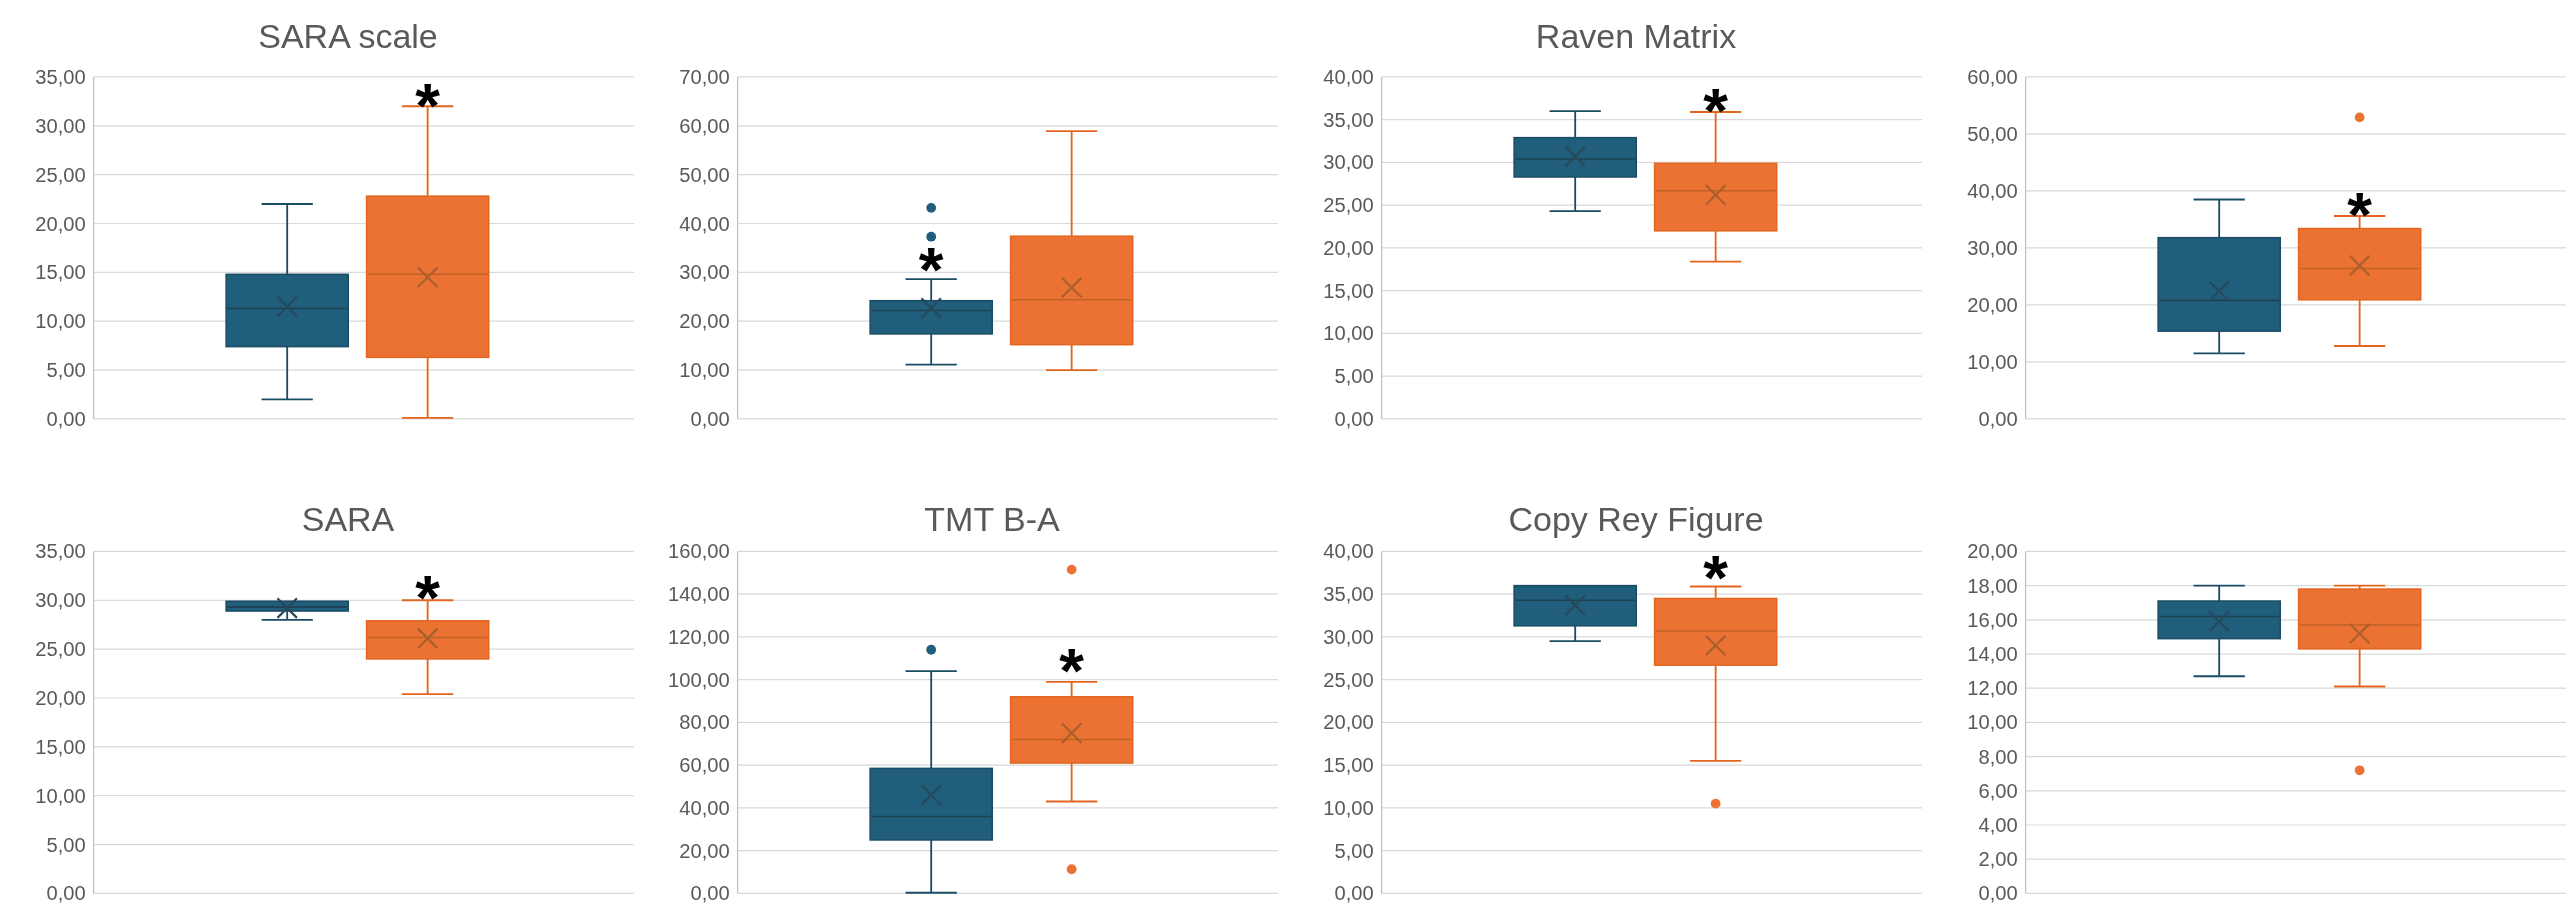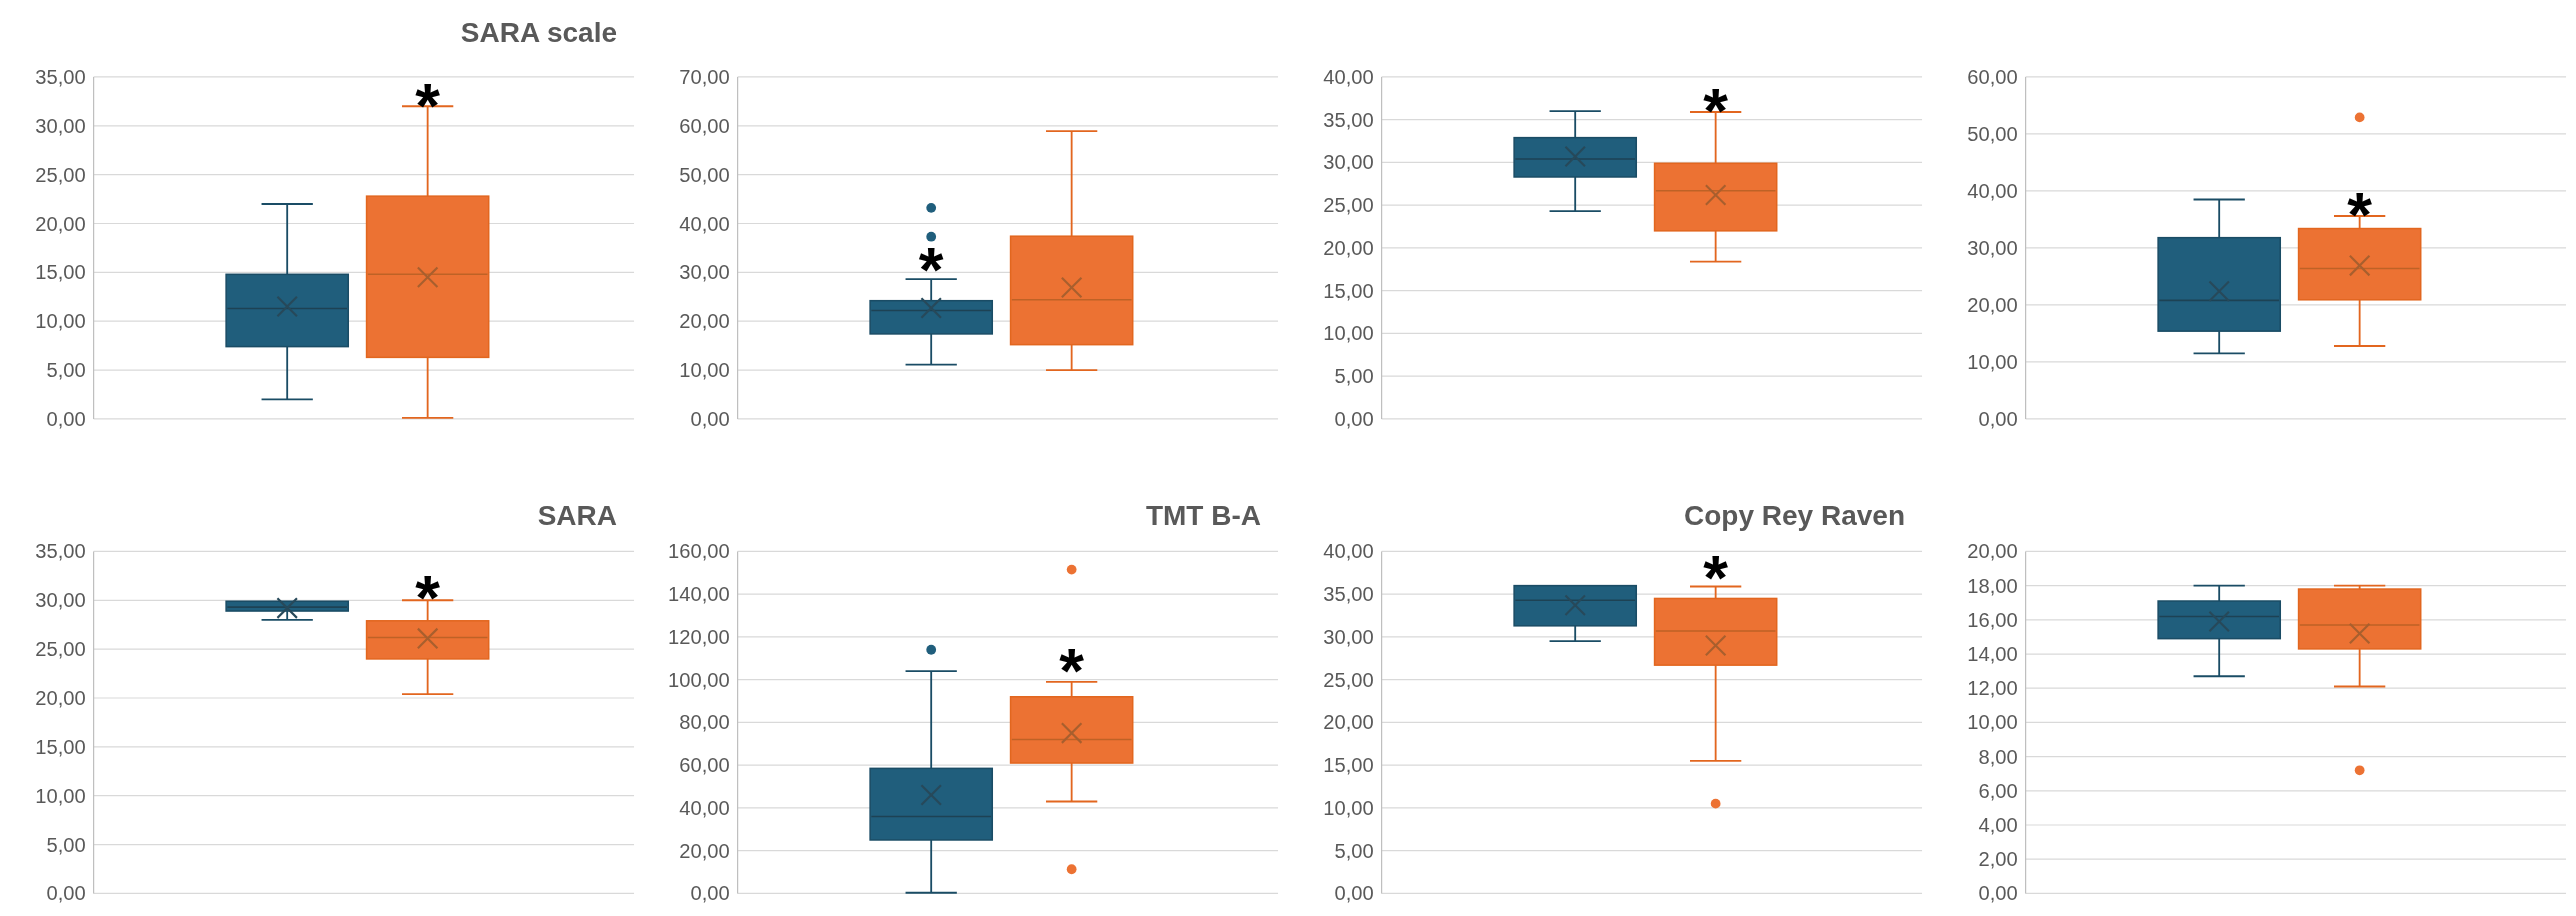--- a/index.html
+++ b/index.html
@@ -21,23 +21,23 @@
   }
   .r0 { top: 0; }
   .r1 { top: 458px; height: 458px; }
   .c0 { left: 0; }
   .c1 { left: 644px; }
   .c2 { left: 1288px; }
   .c3 { left: 1932px; width: 644px; }
   .chart-title {
     position: absolute;
     left: 79px; width: 538px;
-    text-align: right;
-    font-size: 28px;
-    font-weight: 700;
+    text-align: center;
+    font-size: 34px;
+    font-weight: 400;
     color: #595959;
     white-space: nowrap;
   }
   .r0 .chart-title { top: 17px; }
   .r1 .chart-title { top: 42px; }
   svg.plot { position: absolute; left: 0; top: 0; display: block; }
   svg.plot text.tick {
     font-family: "Liberation Sans", sans-serif;
     font-size: 33px;
     fill: #595959;
@@ -137,20 +137,21 @@
           <rect x="600" y="386.8" width="200" height="177.59999999999997" fill="#EC7233" stroke="#E2661F" stroke-width="2.5"></rect>
           <line x1="602" x2="798" y1="490.8" y2="490.8" stroke="#BE6226" stroke-width="2.5"></line>
           <line x1="684" x2="716" y1="454.8" y2="486.8" stroke="#A85F2E" stroke-width="3.5"></line>
           <line x1="684" x2="716" y1="486.8" y2="454.8" stroke="#A85F2E" stroke-width="3.5"></line>
         </g>
         <text x="470" y="476.4" text-anchor="middle" class="star">*</text>
       </svg>
   </div>
 
   <div class="cell r0 c2">
+    <div class="chart-title">Raven Matrix</div>
     <svg class="plot" width="644" height="458" viewBox="0 0 1054 750">
         <line x1="153" x2="1038" y1="126" y2="126" stroke="#D9D9D9" stroke-width="2"></line>
         <text x="140" y="126" dy="0.35em" text-anchor="end" class="tick">40,00</text>
         <line x1="153" x2="1038" y1="196" y2="196" stroke="#D9D9D9" stroke-width="2"></line>
         <text x="140" y="196" dy="0.35em" text-anchor="end" class="tick">35,00</text>
         <line x1="153" x2="1038" y1="266" y2="266" stroke="#D9D9D9" stroke-width="2"></line>
         <text x="140" y="266" dy="0.35em" text-anchor="end" class="tick">30,00</text>
         <line x1="153" x2="1038" y1="336" y2="336" stroke="#D9D9D9" stroke-width="2"></line>
         <text x="140" y="336" dy="0.35em" text-anchor="end" class="tick">25,00</text>
         <line x1="153" x2="1038" y1="406" y2="406" stroke="#D9D9D9" stroke-width="2"></line>
@@ -315,21 +316,21 @@
           <line x1="684" x2="716" y1="434.5" y2="466.5" stroke="#A85F2E" stroke-width="3.5"></line>
           <line x1="684" x2="716" y1="466.5" y2="434.5" stroke="#A85F2E" stroke-width="3.5"></line>
           <circle cx="700" cy="182.75" r="8" fill="#EC7233"></circle>
           <circle cx="700" cy="673.45" r="8" fill="#EC7233"></circle>
         </g>
         <text x="700" y="384" text-anchor="middle" class="star">*</text>
       </svg>
   </div>
 
   <div class="cell r1 c2">
-    <div class="chart-title">Copy Rey Raven</div>
+    <div class="chart-title">Copy Rey Figure</div>
     <svg class="plot" width="644" height="458" viewBox="0 0 1054 750">
         <line x1="153" x2="1038" y1="153" y2="153" stroke="#D9D9D9" stroke-width="2"></line>
         <text x="140" y="153" dy="0.35em" text-anchor="end" class="tick">40,00</text>
         <line x1="153" x2="1038" y1="223" y2="223" stroke="#D9D9D9" stroke-width="2"></line>
         <text x="140" y="223" dy="0.35em" text-anchor="end" class="tick">35,00</text>
         <line x1="153" x2="1038" y1="293" y2="293" stroke="#D9D9D9" stroke-width="2"></line>
         <text x="140" y="293" dy="0.35em" text-anchor="end" class="tick">30,00</text>
         <line x1="153" x2="1038" y1="363" y2="363" stroke="#D9D9D9" stroke-width="2"></line>
         <text x="140" y="363" dy="0.35em" text-anchor="end" class="tick">25,00</text>
         <line x1="153" x2="1038" y1="433" y2="433" stroke="#D9D9D9" stroke-width="2"></line>

